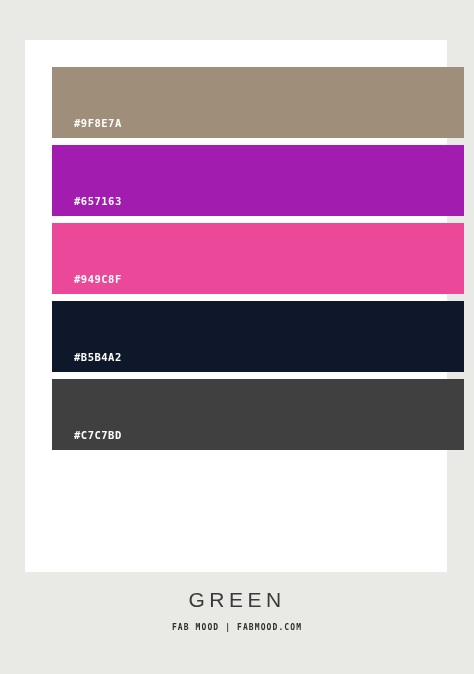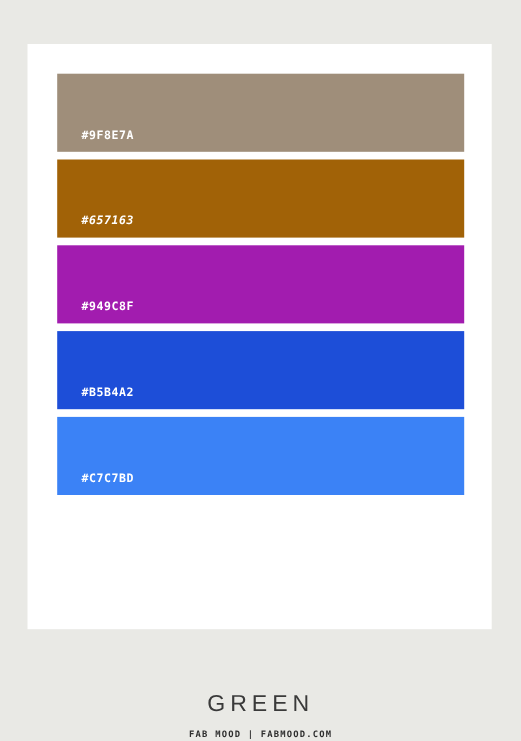--- a/index.html
+++ b/index.html
@@ -25,21 +25,21 @@
     top: 40px;
     width: 422px;
     height: 532px;
     background: #ffffff;
     box-sizing: border-box;
   }
   .swatch-stack {
     position: absolute;
     left: 27px;
     top: 27px;
-    width: 370px;
+    width: 412px;
     display: flex;
     flex-direction: column;
     gap: 7px;
   }
   .swatch {
     position: relative;
     height: 71px;
     width: 100%;
     box-sizing: border-box;
     display: flex;
@@ -54,21 +54,20 @@
     padding: 0 0 10px 22px;
     line-height: 1;
     white-space: nowrap;
   }
   .caption {
     position: absolute;
     left: 0;
     top: 588px;
     width: 474px;
     text-align: center;
-    margin-top: 40px;
   }
   .caption-title {
     font-family: "Liberation Sans", sans-serif;
     font-size: 21px;
     font-weight: 300;
     color: #3a3a3a;
     letter-spacing: 4.5px;
     line-height: 1.1;
   }
   .caption-sub {
@@ -89,33 +88,33 @@
 
   <div class="card">
 
     <div class="swatch-stack">
 
       <div class="swatch" style="background-color: rgb(159, 142, 122);">
         <span class="swatch-label">#9F8E7A</span>
       </div>
 
 
-      <div class="swatch" style="background-color: #a16207; font-style: italic;">
+      <div class="swatch" style="background-color: #a21caf;">
         <span class="swatch-label">#657163</span>
       </div>
 
-      <div class="swatch" style="background-color: #a21caf;">
+      <div class="swatch" style="background-color: #ec4899;">
         <span class="swatch-label">#949C8F</span>
       </div>
 
-      <div class="swatch" style="background-color: #1d4ed8;">
+      <div class="swatch" style="background-color: #0f172a;">
         <span class="swatch-label">#B5B4A2</span>
       </div>
 
-      <div class="swatch" style="background-color: #3b82f6;">
+      <div class="swatch" style="background-color: #404040;">
         <span class="swatch-label">#C7C7BD</span>
       </div>
 
     </div>
   </div>
 
   <div class="caption">
     <div class="caption-title">GREEN</div>
     <div class="caption-sub">FAB MOOD | FABMOOD.COM</div>
   </div>

